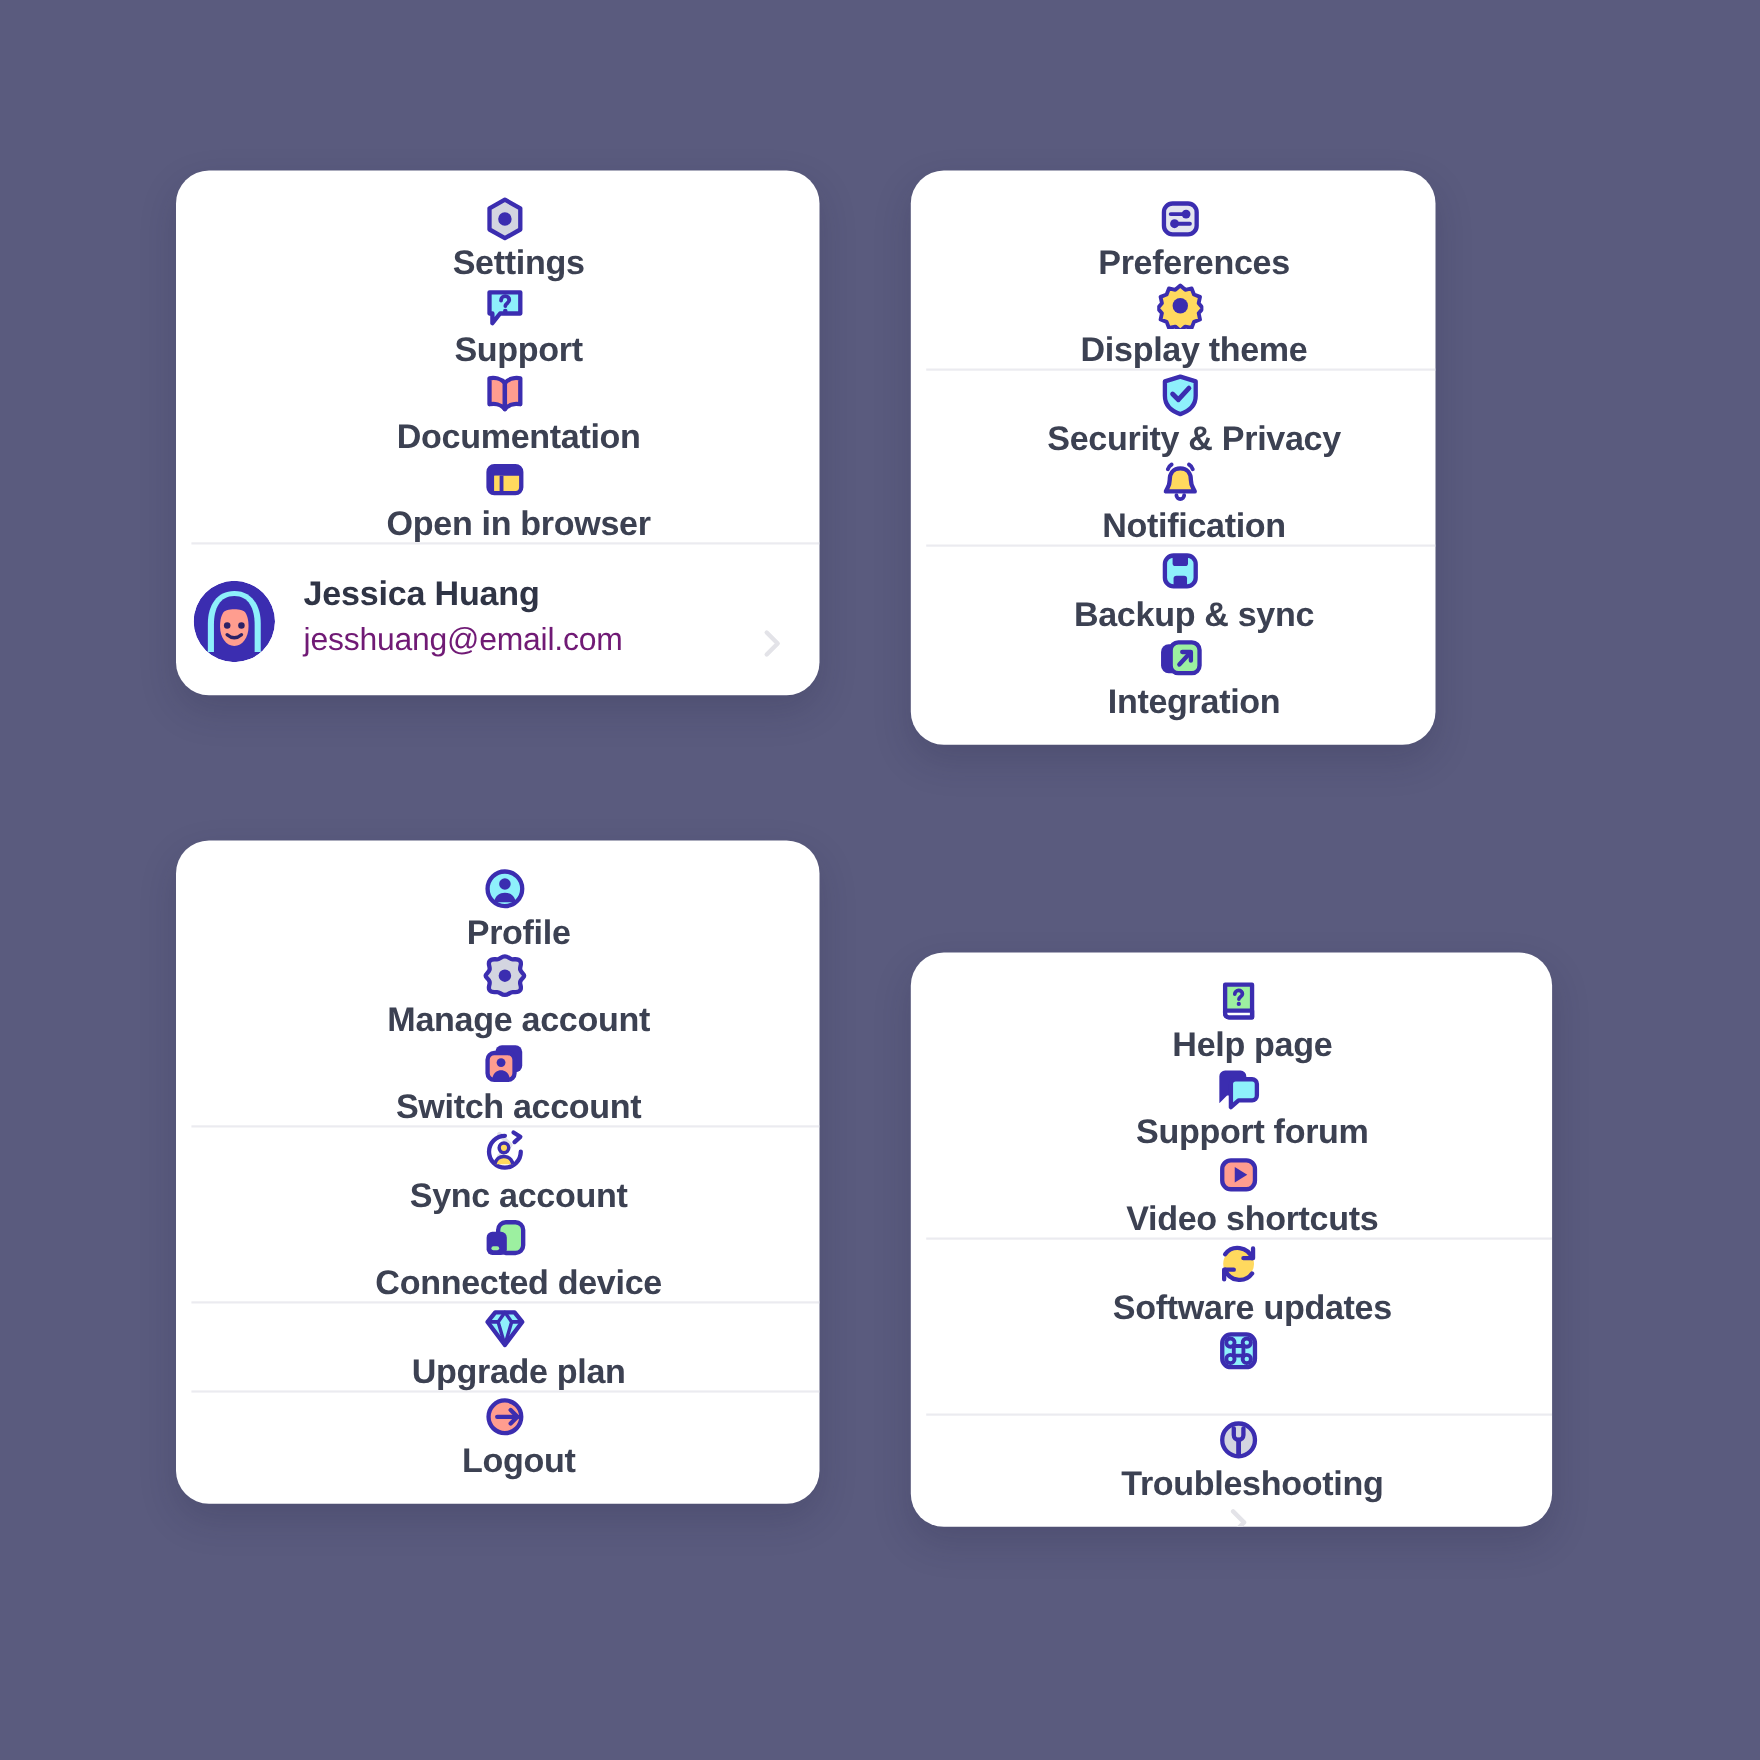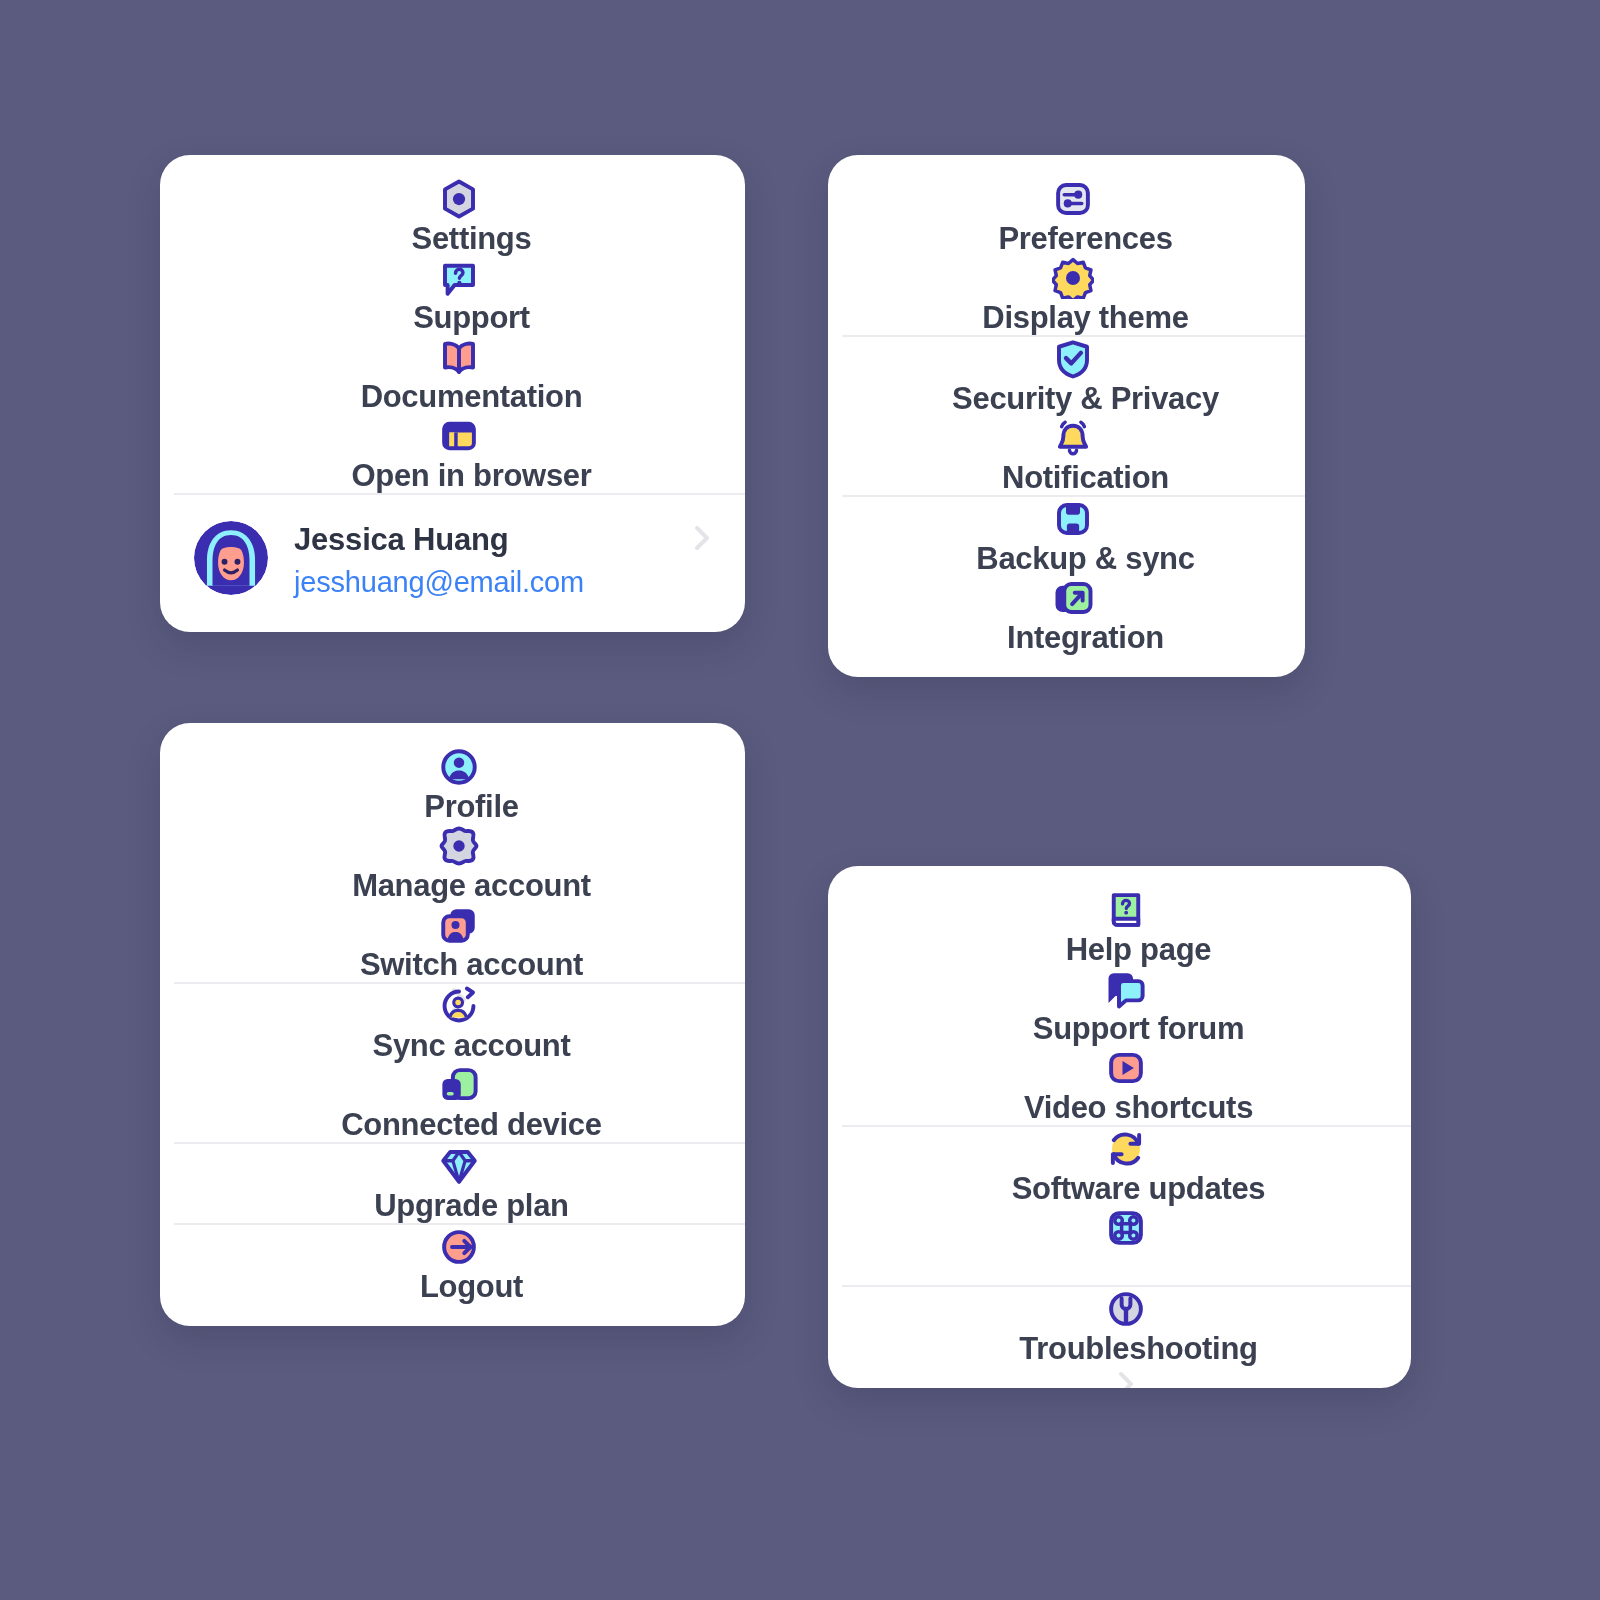--- a/index.html
+++ b/index.html
@@ -27,21 +27,21 @@
   .card {
     position: absolute;
     background: #ffffff;
     border-radius: 30px;
     box-shadow: 0 14px 34px rgba(30, 30, 60, 0.18);
     overflow: hidden;
   }
 
   #card-account-menu   { left: 160px; top: 155px;  width: 585px; }
   #card-preferences    { left: 828px; top: 155px;  width: 477px; }
-  #card-profile-menu   { left: 160px; top: 723px;  width: 585px; }
+  #card-profile-menu   { left: 160px; top: 764px;  width: 585px; }
   #card-help-menu      { left: 828px; top: 866px;  width: 583px; }
 
   .group { padding: 0; }
 
   
   .menu-item {
     display: flex;
     align-items: center;
     height: 79px;
     padding: 0 26px 0 38px;
@@ -86,22 +86,22 @@
   .divider {
     height: 2px;
     background: #ebebf0;
     margin-left: 14px;
     margin-right: 0;
   }
 
   
   .user-row {
     display: flex;
-    align-items: flex-start;
-    padding: 26px 26px 30px 34px;
+    align-items: flex-end;
+    padding: 26px 26px 30px 16px;
     cursor: pointer;
     border-radius: 10px;
   }
 
   .avatar {
     width: 74px;
     height: 74px;
     flex: 0 0 74px;
     border-radius: 50%;
     overflow: hidden;
@@ -120,21 +120,21 @@
     font-weight: 700;
     color: #2f3445;
     letter-spacing: -0.2px;
     line-height: 1.25;
     white-space: nowrap;
   }
 
   .user-email {
     font-size: 29px;
     font-weight: 400;
-    color: #3b82f6;
+    color: #701a75;
     letter-spacing: -0.2px;
     line-height: 1.35;
     margin-top: 3px;
     white-space: nowrap;
   }
 
   
   .pad-top { height: 22px; }
   .pad-bottom { height: 22px; }
 </style>

